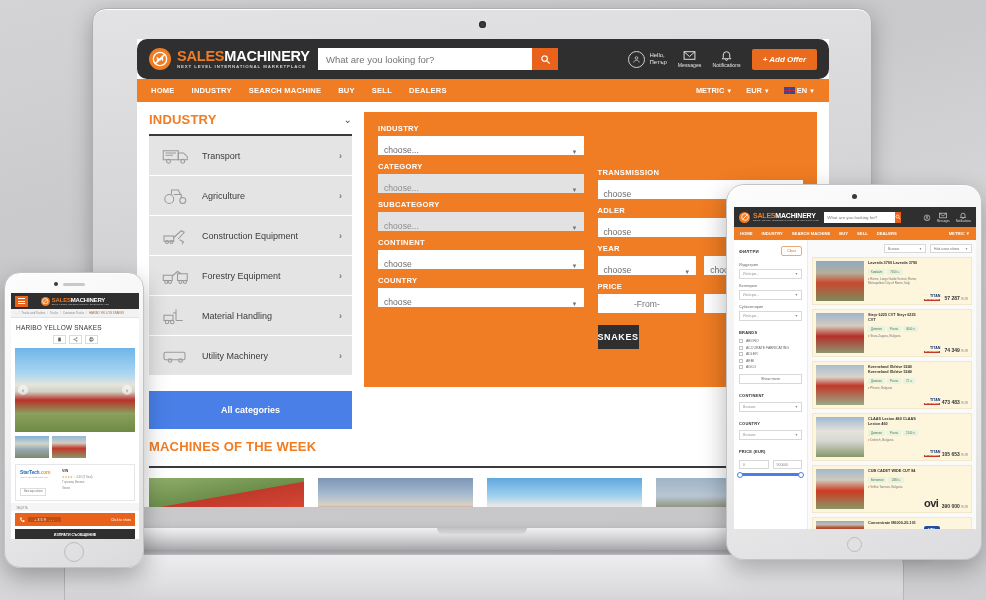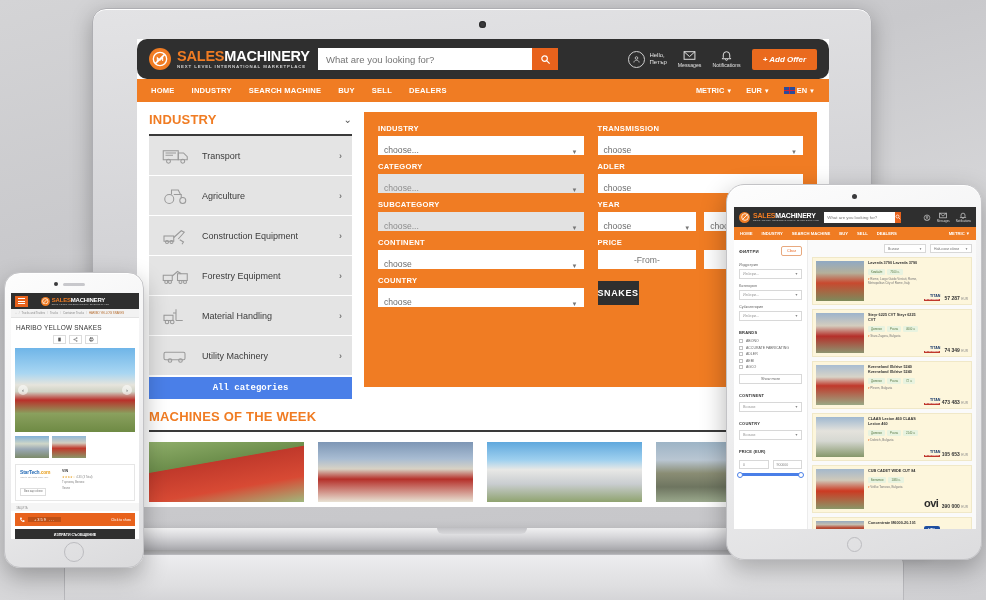--- a/index.html
+++ b/index.html
@@ -137,24 +137,23 @@
   .cat-item {
     display: flex; align-items: center; gap: 9px; height: 40px;
     background: #e4e4e4; border-bottom: 1.5px solid #fff; padding: 0 10px;
     cursor: pointer;
   }
   .cat-ico { width: 34px; flex: 0 0 34px; display: flex; align-items: center; justify-content: center; }
   .cat-ico svg { width: 30px; height: 22px; }
   .cat-label { font-size: 9px; color: #3b3b3b; flex: 1; }
   .cat-arrow { color: #777; font-size: 9px; font-weight: 700; }
   .all-cats {
-    height: 22px; background: #4a7fe8; color: #fff; font-size: 9px; font-weight: 700;
+    height: 38px; background: #4a7fe8; color: #fff; font-size: 9px; font-weight: 700;
     display: flex; align-items: center; justify-content: center; cursor: pointer;
-    margin-top: 1px;
-    font-family: Liberation Mono, monospace;
+    margin-top: 15px;
   }
 
   
   .filters {
     flex: 1; background: #f07c23; padding: 12px 14px 14px 14px;
     display: grid; grid-template-columns: 1fr 1fr; column-gap: 14px; align-content: start;
     height: 275px;
   }
   .f-label {
     color: #fff; font-size: 7.6px; font-weight: 700; letter-spacing: .3px;
@@ -176,27 +175,27 @@
     height: 19px; background: #fff; border: none; width: 100%;
     font-size: 8.6px; color: #6d6d6d; text-align: center; font-family: inherit;
     outline: none;
   }
   .search-big {
     grid-column: 2; margin-top: 12px; height: 24px; background: #2f2f2f;
     color: #fff; border: none; font-size: 9px; font-weight: 700; letter-spacing: .6px;
     cursor: pointer; font-family: inherit;
   }
   .col-left { grid-column: 1; }
-  .col-right { grid-column: 2; }
+  .col-right { grid-column: 2; margin-top: 44px; }
 
   
   .motw { padding: 10px 12px 0 12px; }
   .motw-title {
     color: #f07c23; font-size: 13px; font-weight: 700; letter-spacing: .2px;
-    padding-bottom: 6px; border-bottom: 2px solid #3a3a3a;
+    padding-bottom: 12px; border-bottom: 2px solid #3a3a3a;
   }
   .motw-row { display: flex; gap: 14px; margin-top: 10px; }
   .motw-card {
     width: 155px; height: 60px; flex: 0 0 155px; overflow: hidden; position: relative;
   }
   .m1 { background: linear-gradient(170deg,#8fae6a 0%,#6d8f4c 35%,#c0392b 36%,#d84a34 70%,#9fb87d 100%); }
   .m2 { background: linear-gradient(180deg,#7d96b5 0%,#a8bcd2 28%,#d8d2c4 45%,#b5302a 62%,#e8e2d4 100%); }
   .m3 { background: linear-gradient(180deg,#5fa8dd 0%,#9fd0ef 30%,#e8e8e6 46%,#c9cdd0 70%,#8fa36f 100%); }
   .m4 { background: linear-gradient(180deg,#9db4c6 0%,#b9c6d2 30%,#8a8d74 52%,#6e7560 75%,#9aa88c 100%); }
 

